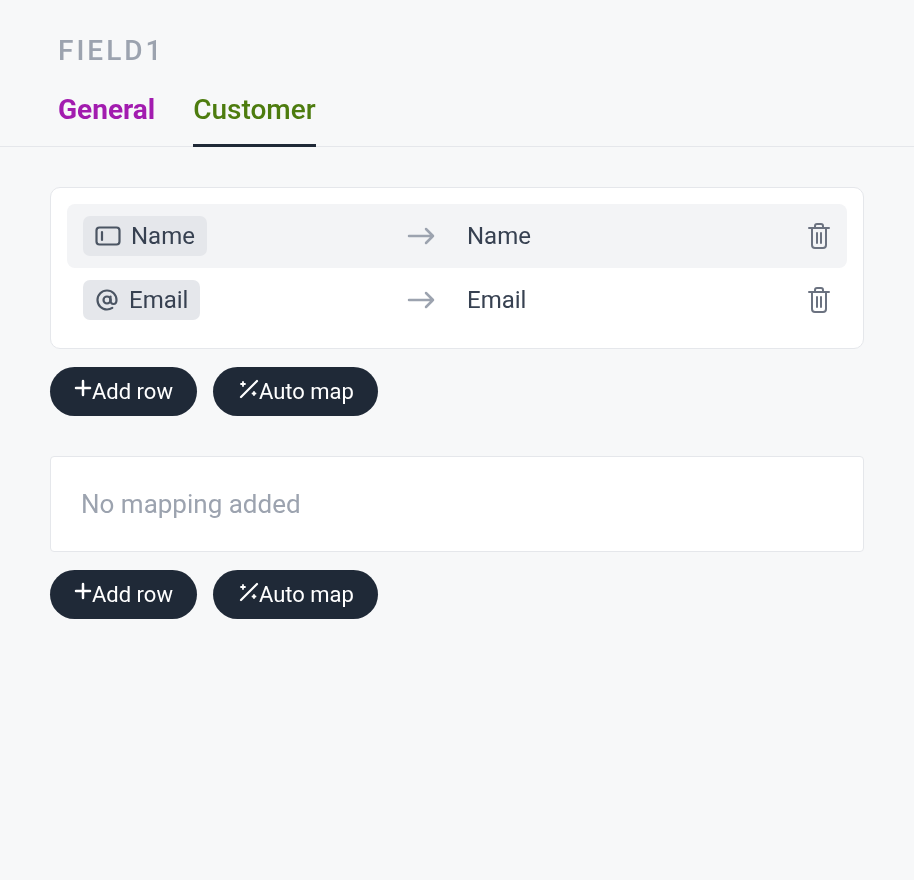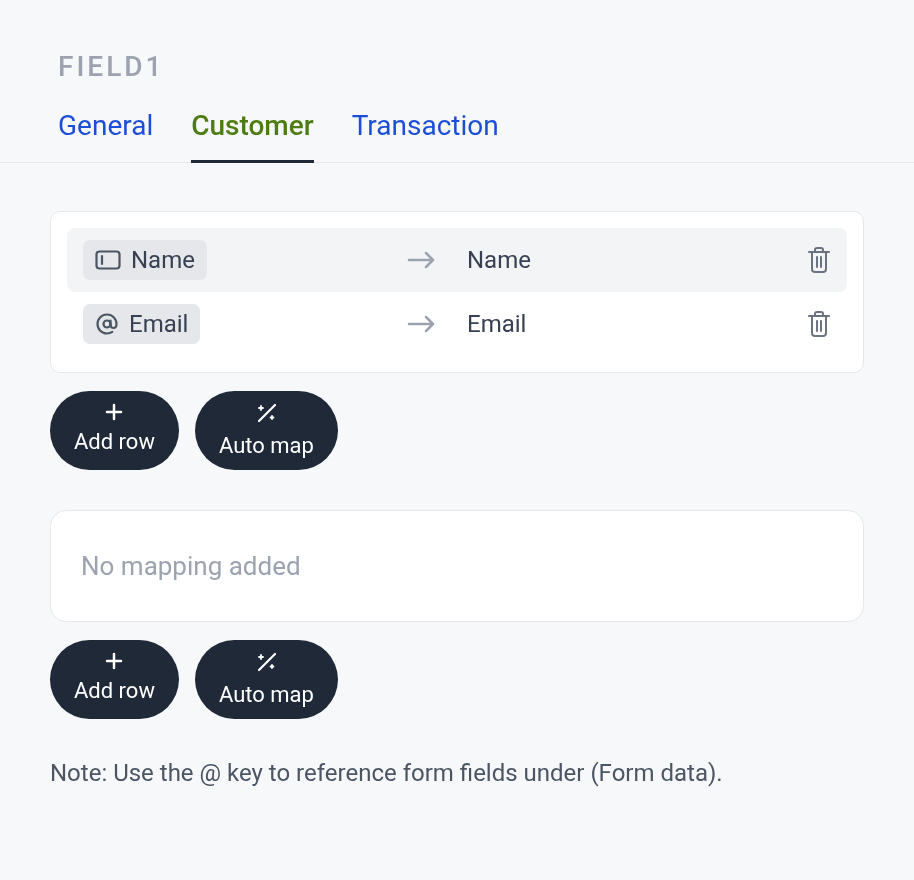--- a/index.html
+++ b/index.html
@@ -10,21 +10,21 @@
     
     body {
       font-family: -apple-system, BlinkMacSystemFont, "Segoe UI", Roboto, Helvetica, Arial, sans-serif;
       background: #f7f8f9;
       width: 914px;
       height: 880px;
       overflow: hidden;
     }
     
     .page-header {
-      padding: 50px 58px 0;
+      padding: 34px 58px 0;
     }
     
     .page-title {
       font-size: 28px;
       font-weight: 500;
       letter-spacing: 3px;
       color: #9ca3af;
       margin-bottom: 26px;
     }
     
@@ -32,24 +32,25 @@
       display: flex;
       gap: 38px;
       border-bottom: 1px solid #e5e7eb;
       margin: 0 -58px;
       padding: 0 58px;
     }
     
     .tab {
       font-size: 28px;
       padding-bottom: 18px;
-      color: #1d4ed8;
+      color: #a21caf;
       cursor: pointer;
       border-bottom: 3px solid transparent;
       margin-bottom: -1px;
+      font-weight: bold;
     }
     
     .tab.active {
       color: #4d7c0f;
       font-weight: 500;
       border-bottom-color: #1f2937;
     }
     
     .content {
       padding: 40px 50px;
@@ -64,21 +65,20 @@
       color: #4b5563;
       font-weight: 500;
       margin-bottom: 18px;
     }
     
     .mapping-box {
       background: #fff;
       border: 1px solid #e5e7eb;
       border-radius: 10px;
       padding: 16px;
-      margin-top: 8px;
     }
     
     .mapping-row {
       display: flex;
       align-items: center;
       padding: 12px 16px;
       border-radius: 8px;
     }
     
     .mapping-row.highlighted {
@@ -122,45 +122,43 @@
       flex: 0 0 auto;
       color: #6b7280;
       cursor: pointer;
       display: flex;
       align-items: center;
     }
     
     .empty-box {
       background: #fff;
       border: 1px solid #e5e7eb;
-      border-radius: 16px;
-      padding: 40px 30px;
+      border-radius: 4px;
+      padding: 32px 30px;
       font-size: 26px;
       color: #9ca3af;
     }
     
     .button-row {
       display: flex;
       gap: 16px;
       margin-top: 18px;
     }
     
     .btn {
       display: inline-flex;
-      align-items: center;
-      gap: 8px;
+      align-items: flex-start;
       background: #1f2937;
       color: #fff;
       border: none;
       border-radius: 999px;
       padding: 12px 24px;
       font-size: 22px;
       cursor: pointer;
       font-family: inherit;
-      flex-direction: column;
     }
     
     .btn-icon {
       display: inline-flex;
       align-items: center;
     }
     
     .note {
       font-size: 24px;
       color: #4b5563;
@@ -173,21 +171,20 @@
   </style>
 </head>
 <body>
 
 <div class="page-header">
   <div class="page-title">FIELD1</div>
 
   <div class="tabs">
     <div class="tab">General</div>
     <div class="tab active">Customer</div>
-    <div class="tab">Transaction</div>
   </div>
 </div>
 
 <div class="content">
 
   <div class="section">
 
     <div class="mapping-box">
 
       <div class="mapping-row highlighted">
@@ -286,15 +283,14 @@
             <path d="M13 9 L20 2 M13 9 L4 18" stroke="currentColor" stroke-width="2.2" stroke-linecap="round"></path>
             <path d="M6 3 L6 7 M4 5 L8 5" stroke="currentColor" stroke-width="1.8" stroke-linecap="round"></path>
             <path d="M17 13 L17 16 M15.5 14.5 L18.5 14.5" stroke="currentColor" stroke-width="1.8" stroke-linecap="round"></path>
           </svg>
         </span>
         <span>Auto map</span>
       </button>
     </div>
   </div>
 
-  <div class="note">Note: Use the @ key to reference form fields under (Form data).</div>
 
 </div>
 
 </body></html>

